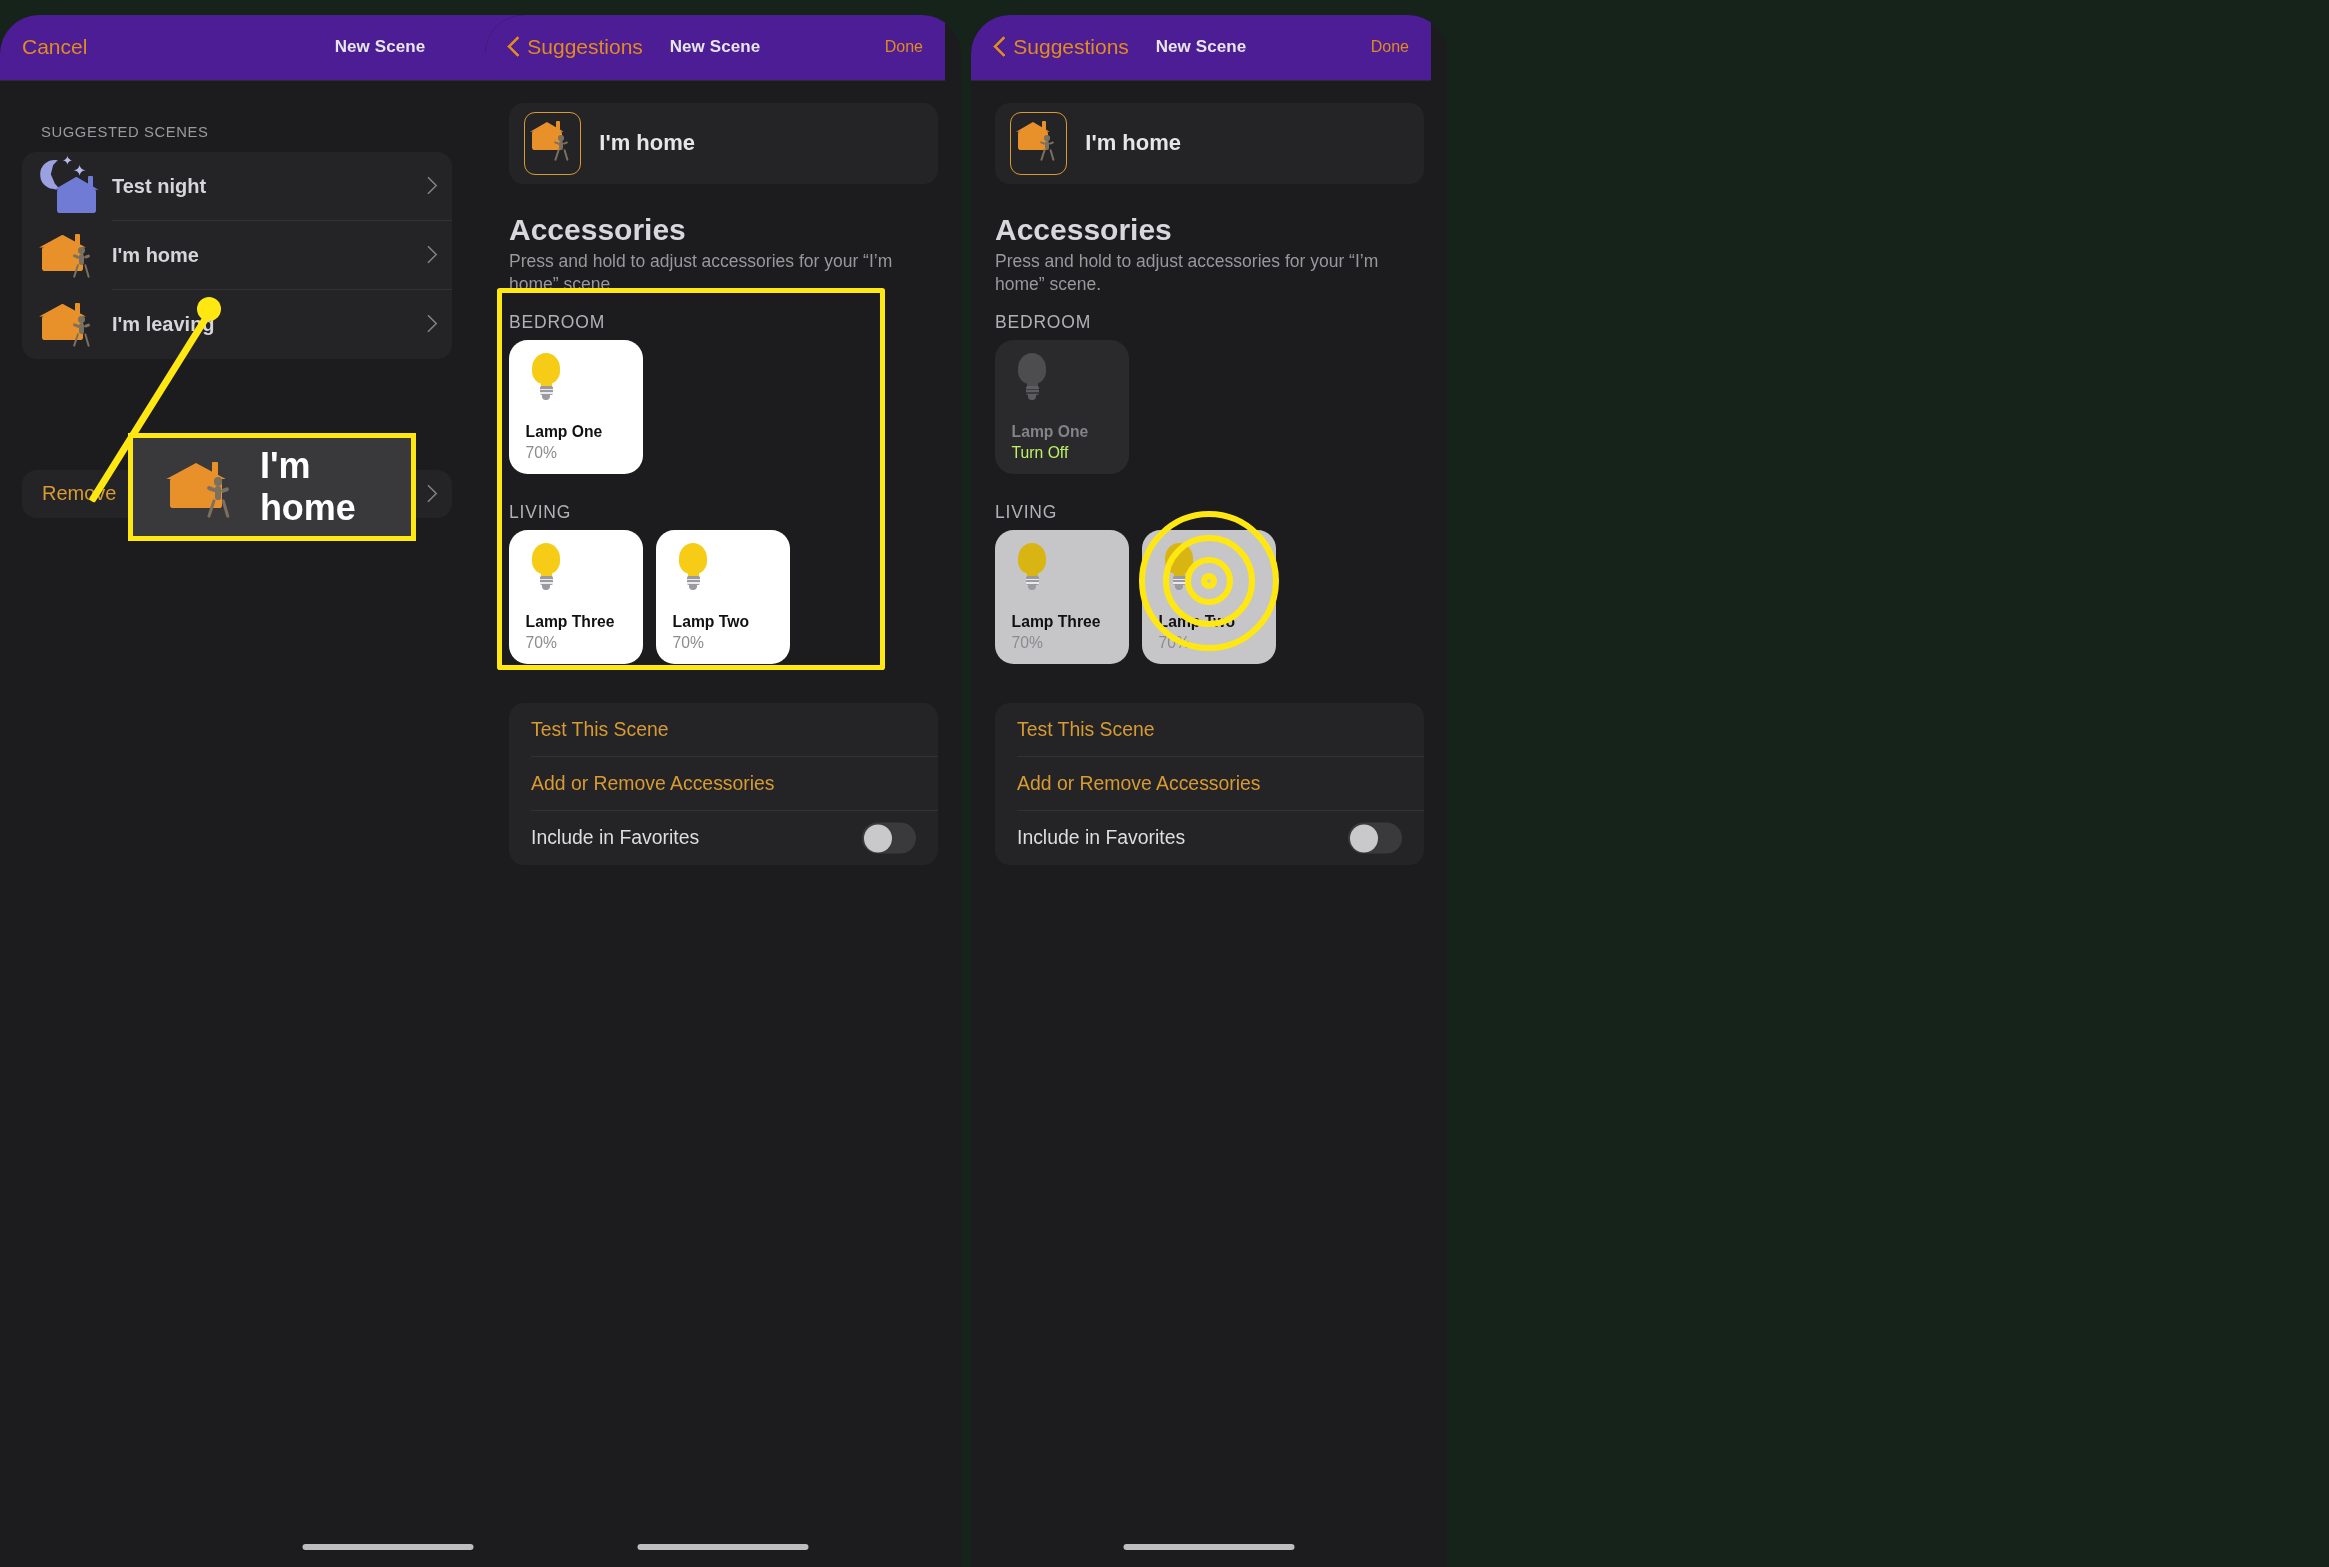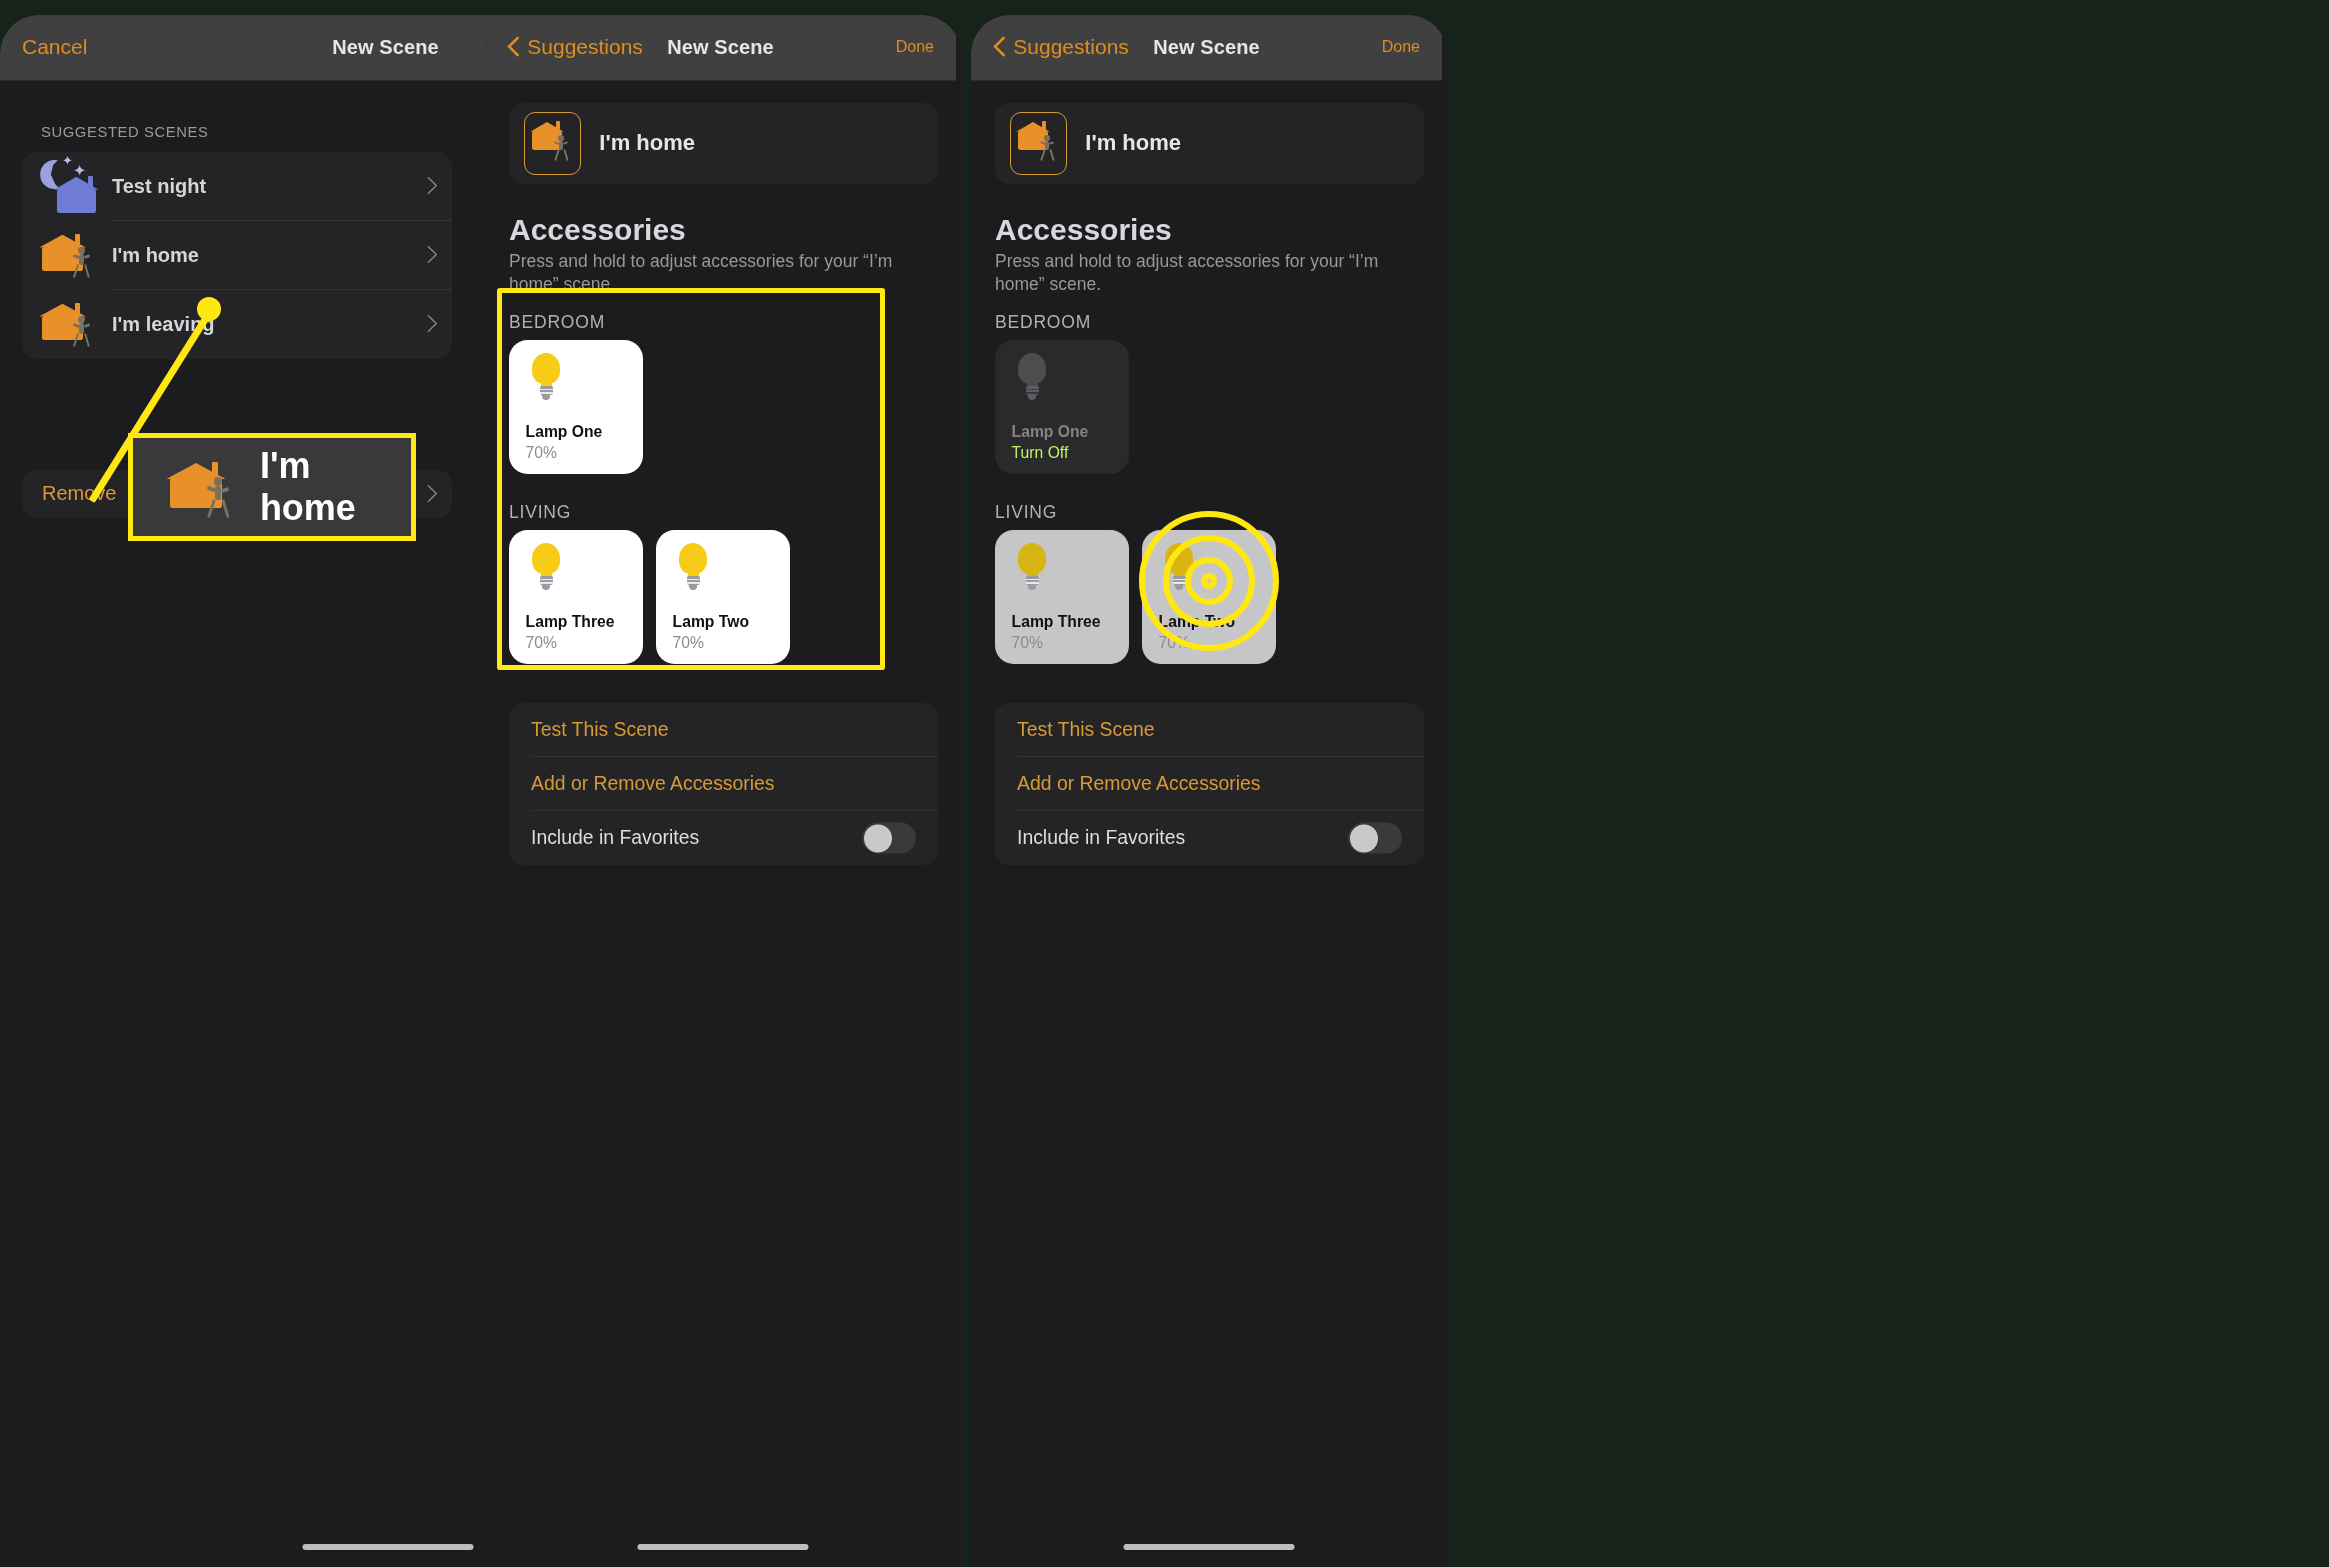--- a/index.html
+++ b/index.html
@@ -19,29 +19,29 @@
   }
   #panel-left   { left:0px;    width:476px; }
   #panel-mid    { left:485px;  width:476px; }
   #panel-right  { left:971px; width:476px; }
 
   
   .screen { position:absolute; inset:0; }
 
   
   .navbar {
-    position:absolute; left:0; right:5px; top:0; height:66px;
-    background:#404040;
+    position:absolute; left:0; right:16px; top:0; height:66px;
+    background:#4c1d95;
     border-bottom:0.9px solid #2c2c2e;
     display:flex; align-items:center;
   }
   .nav-left { position:absolute; left:22px; display:flex; align-items:center; gap:3.7px; }
   .nav-title {
     position:absolute; left:0; right:0; text-align:center;
-    color:#e6e6e8; font-size:20px; font-weight:700; letter-spacing:0.1px;
+    color:#e6e6e8; font-size:17px; font-weight:700; letter-spacing:0.1px;
   }
   .nav-action { color:#e08c1e; font-size:21px; font-weight:400; }
   .nav-right { position:absolute; right:22px; color:#e08c1e; font-size:16px; font-weight:400; }
   .chevron-back {
     display:inline-block; width:12px; height:20px; position:relative; margin-right:4.6px;
   }
   .chevron-back::before {
     content:""; position:absolute; left:2.8px; top:1.8px; width:12px; height:12px;
     border-left:3.7px solid #e08c1e; border-bottom:3.7px solid #e08c1e;
     transform:rotate(45deg); border-radius:0.9px;

